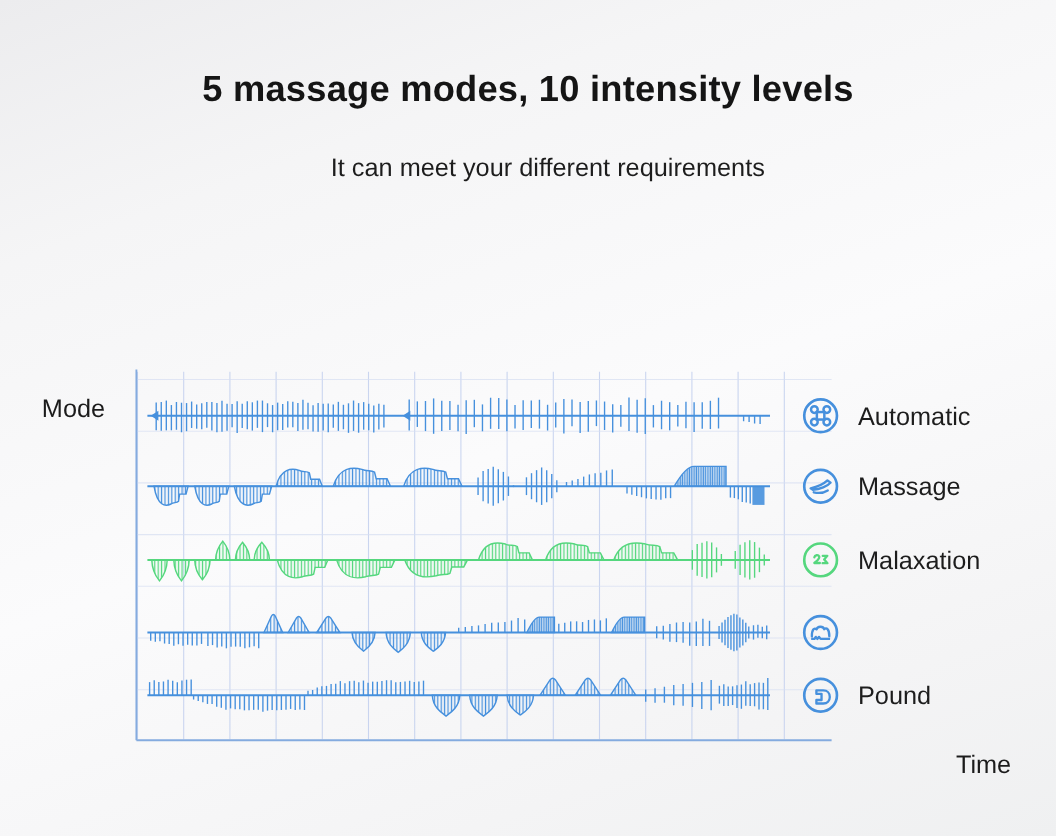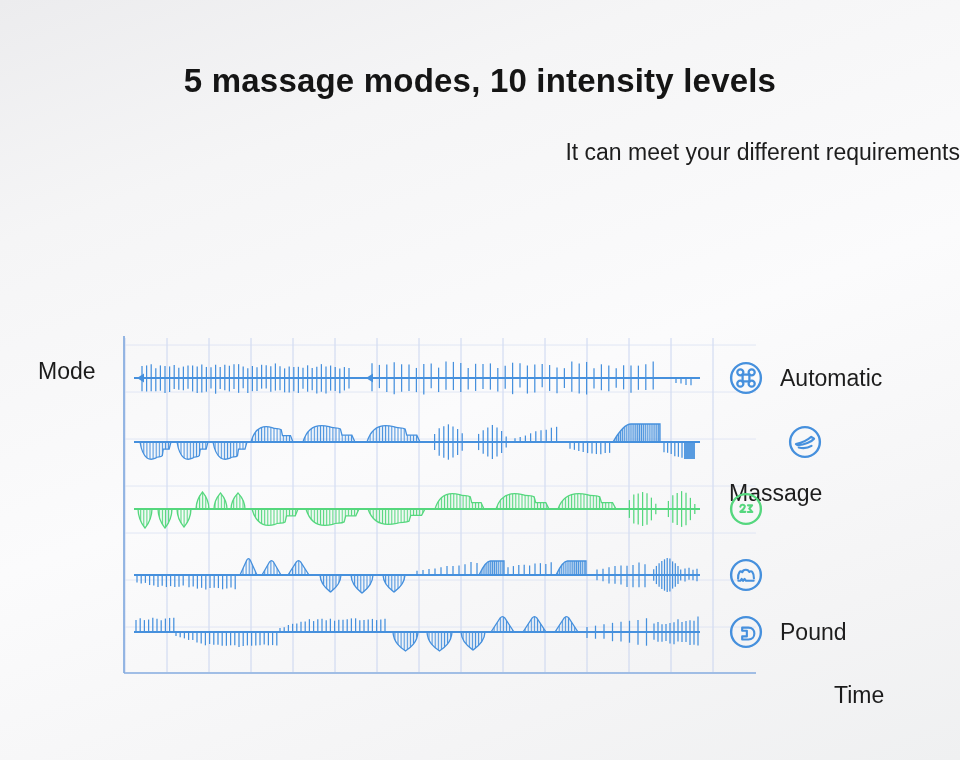--- a/index.html
+++ b/index.html
@@ -6,28 +6,28 @@
   .page{
     position:relative;width:960px;height:760px;overflow:hidden;
     background:linear-gradient(160deg,#ececee 0%,#f5f5f6 22%,#fbfbfc 52%,#f4f4f5 82%,#eff0f1 100%);
     font-family:"Liberation Sans",sans-serif;
   }
   .title{
     position:absolute;left:0;right:0;top:62px;margin:0;text-align:center;
     font-size:33px;font-weight:700;color:#151515;letter-spacing:.2px;
   }
   .subtitle{
-    position:absolute;left:0;right:0;top:139px;margin:0;text-align:right;
+    position:absolute;left:0;right:0;top:139px;margin:0;text-align:center;
     font-size:23px;font-weight:400;color:#1d1d1d;padding-left:36px;
   }
   #chart{position:absolute;left:0;top:0;}
   .axis-label{position:absolute;font-size:23px;color:#1b1b1b;}
   #ylab{left:38px;top:312px;margin-top:46px;}
-  #xlab{left:834px;top:682px;}
-  .legend-item{position:absolute;display:flex;align-items:flex-end;gap:17px;}
+  #xlab{left:869px;top:682px;}
+  .legend-item{position:absolute;display:flex;align-items:flex-start;gap:17px;}
   .legend-item svg{display:block;}
   .legend-label{font-size:23px;color:#1d1d1d;line-height:34px;white-space:nowrap;}
 </style>
 </head>
 <body>
 
 <div class="page">
   <h1 class="title">5 massage modes, 10 intensity levels</h1>
   <p class="subtitle">It can meet your different requirements</p>
 
@@ -448,38 +448,39 @@
           <g stroke="#4690dd" fill="none" stroke-width="1.6">
             <rect x="9.6" y="9.6" width="4.8" height="4.8"></rect>
             <circle cx="8" cy="8" r="2.15"></circle>
             <circle cx="16" cy="8" r="2.15"></circle>
             <circle cx="8" cy="16" r="2.15"></circle>
             <circle cx="16" cy="16" r="2.15"></circle>
           </g>
         </svg>
         <span class="legend-label">Automatic</span>
       </div>
-      <div class="legend-item" style="left: 729px; top: 425px; flex-direction: column;">
+      <div class="legend-item" style="left: 729px; top: 425px;">
         <svg width="34" height="34" viewBox="0 0 24 24">
           <circle cx="12" cy="12" r="10.5" fill="none" stroke="#4690dd" stroke-width="1.7"></circle>
           <g stroke="#4690dd" fill="none" stroke-width="1.5" stroke-linecap="round" stroke-linejoin="round">
             <path d="M5.6 13.4 C9.4 12.6 13.6 10.9 16.4 8.3 L18.4 9.7 C16.6 12 11.4 13.9 7 14.3 Z"></path>
             <path d="M7.6 15.9 C10.6 16.6 14.2 16.2 16.6 14.7"></path>
           </g>
         </svg>
         <span class="legend-label">Massage</span>
       </div>
       <div class="legend-item" style="left: 729px; top: 492px;">
         <svg width="34" height="34" viewBox="0 0 24 24">
           <circle cx="12" cy="12" r="10.5" fill="none" stroke="#55d77e" stroke-width="1.7"></circle>
           <g stroke="#55d77e" fill="none" stroke-width="1.5" stroke-linecap="round" stroke-linejoin="round">
             <path d="M8 10.3 C8.3 8.8 10.5 8.5 11.1 9.8 C11.5 10.8 10.5 11.8 9.2 13 L8 14 L11.5 14"></path>
             <path d="M13.4 9.4 L16.3 9.4 L14.3 11.7 L16.4 14.1 L13.3 14.1"></path>
           </g>
         </svg>
+        <span class="legend-label">Malaxation</span>
       </div>
       <div class="legend-item" style="left: 729px; top: 558px;">
         <svg width="34" height="34" viewBox="0 0 24 24">
           <circle cx="12" cy="12" r="10.5" fill="none" stroke="#4690dd" stroke-width="1.7"></circle>
           <g stroke="#4690dd" fill="none" stroke-width="1.5" stroke-linecap="round" stroke-linejoin="round">
             <path d="M6.4 14.6 C6.3 10.2 7.9 8.5 9.4 10 C10 7.8 13.6 7.7 14.3 9.9 C15.8 8.4 17.6 10.1 17.6 14.4"></path>
             <path d="M6.6 16.1 L8.1 16.1 L8.9 14.8 L9.9 16.1 L11 14.8 L12 16.1 L17.4 16.1"></path>
           </g>
         </svg>
       </div>

